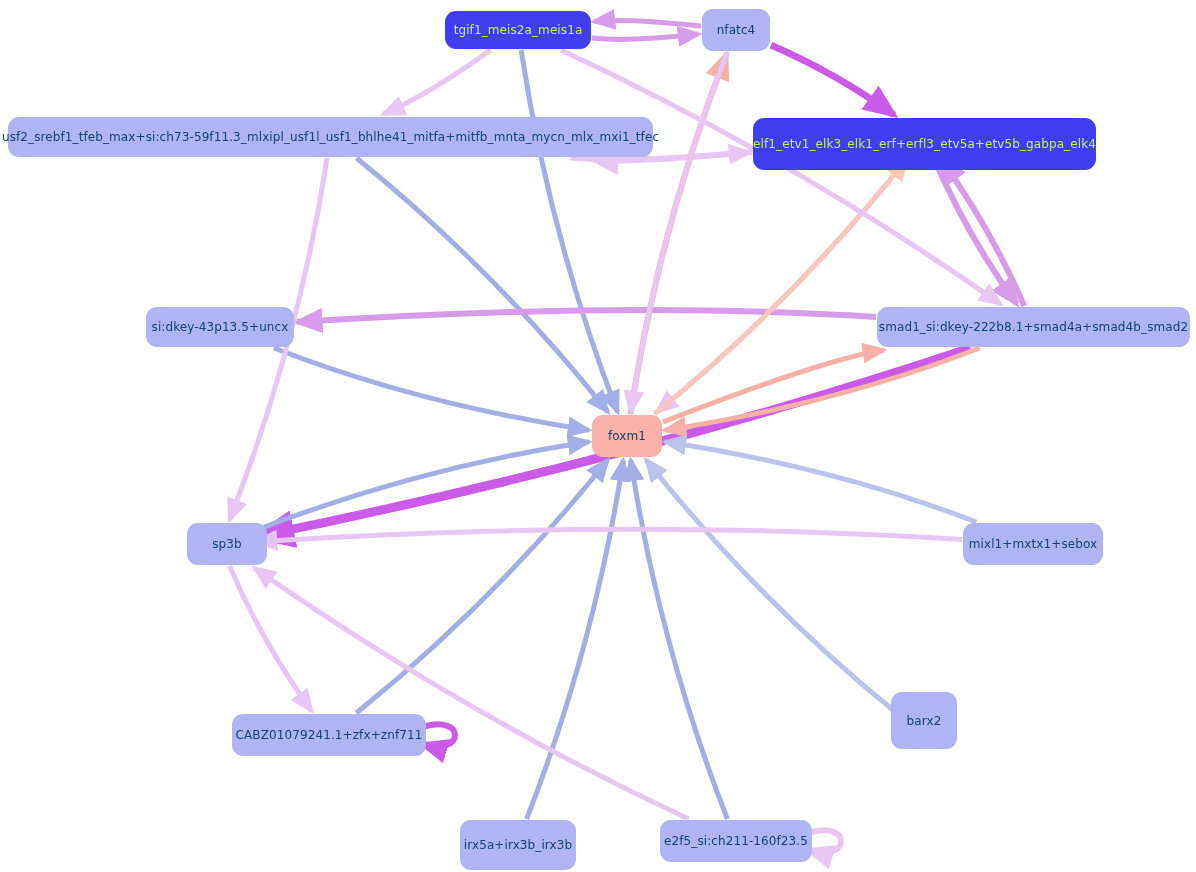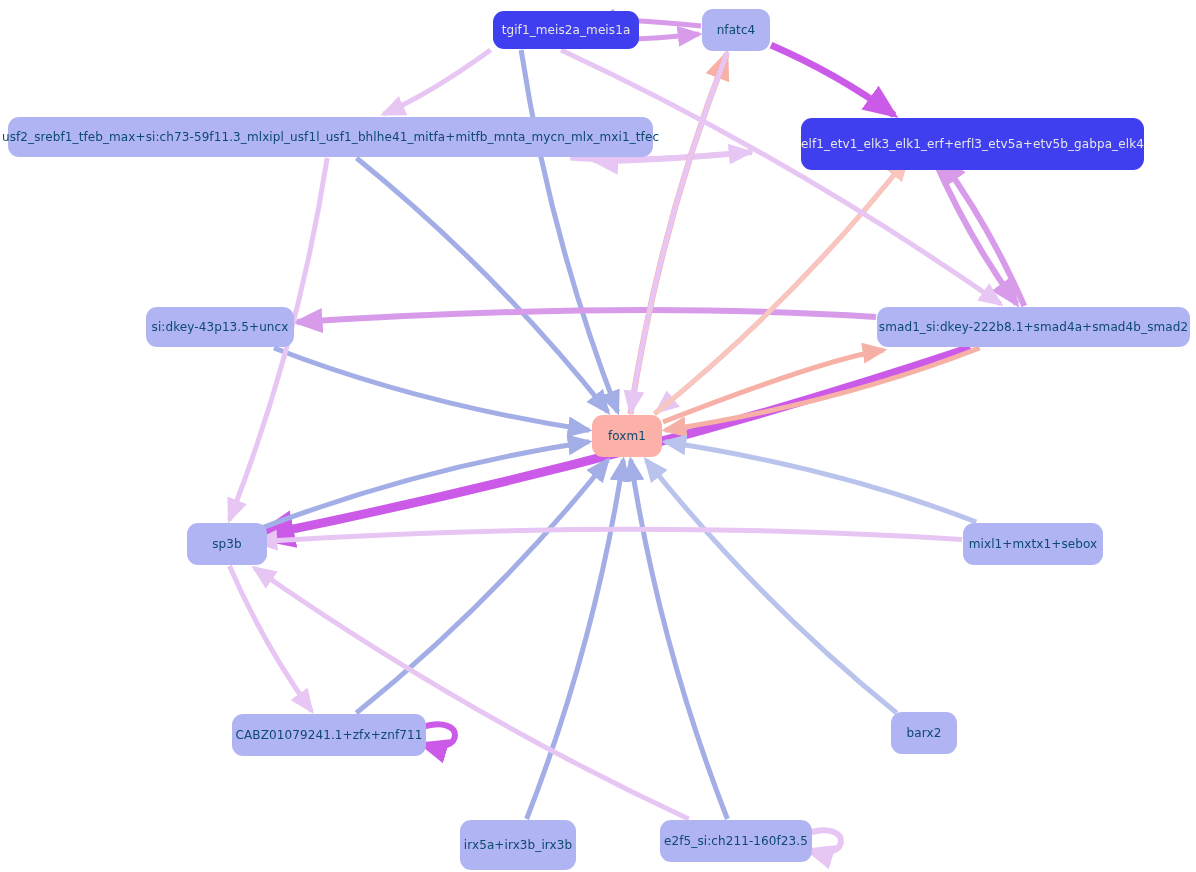--- a/index.html
+++ b/index.html
@@ -33,22 +33,21 @@
     font-size: 12px;
     line-height: 1;
     white-space: nowrap;
     padding: 0 10px;
     letter-spacing: 0.1px;
   }
   .node-label {
     pointer-events: none;
   }
   .node.highlight {
-    color: #e5e5e5;
-    margin-left: 48px;
+    color: #bef264;
   }
 </style>
 </head>
 <body>
 
 <div id="canvas">
   <svg id="edge-layer" viewBox="0 0 1196 872">
       <defs>
         <marker id="ar-edge_violet" viewBox="0 0 10 10" refX="8.5" refY="5" markerWidth="5" markerHeight="5" orient="auto-start-reverse" markerUnits="strokeWidth">
           <path d="M 0 0.8 L 10 5 L 0 9.2 z" fill="#d79bea"></path>
@@ -129,21 +128,21 @@
       </div>
       <div class="node" style="left: 187px; top: 523px; width: 80px; height: 42px; background: rgb(176, 180, 242);">
         <span class="node-label">sp3b</span>
       </div>
       <div class="node" style="left: 963px; top: 523px; width: 140px; height: 42px; background: rgb(176, 180, 242);">
         <span class="node-label">mixl1+mxtx1+sebox</span>
       </div>
       <div class="node" style="left: 232px; top: 714px; width: 194px; height: 42px; background: rgb(176, 180, 242);">
         <span class="node-label">CABZ01079241.1+zfx+znf711</span>
       </div>
-      <div class="node" style="left: 891px; top: 712px; width: 66px; height: 42px; background: rgb(176, 180, 242);">
+      <div class="node" style="left: 891px; top: 692px; width: 66px; height: 57px; background: rgb(176, 180, 242);">
         <span class="node-label">barx2</span>
       </div>
       <div class="node" style="left: 460px; top: 820px; width: 116px; height: 50px; background: rgb(176, 180, 242);">
         <span class="node-label">irx5a+irx3b_irx3b</span>
       </div>
       <div class="node" style="left: 660px; top: 820px; width: 152px; height: 42px; background: rgb(176, 180, 242);">
         <span class="node-label">e2f5_si:ch211-160f23.5</span>
       </div>
     </div>
 </div>

